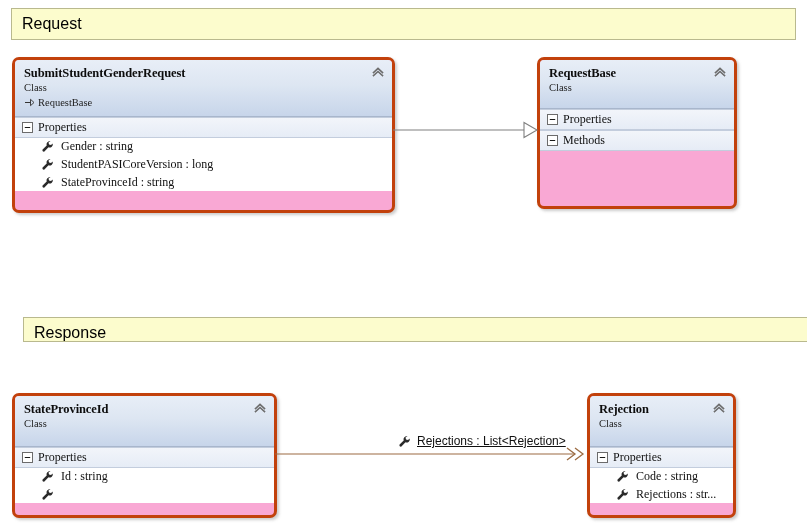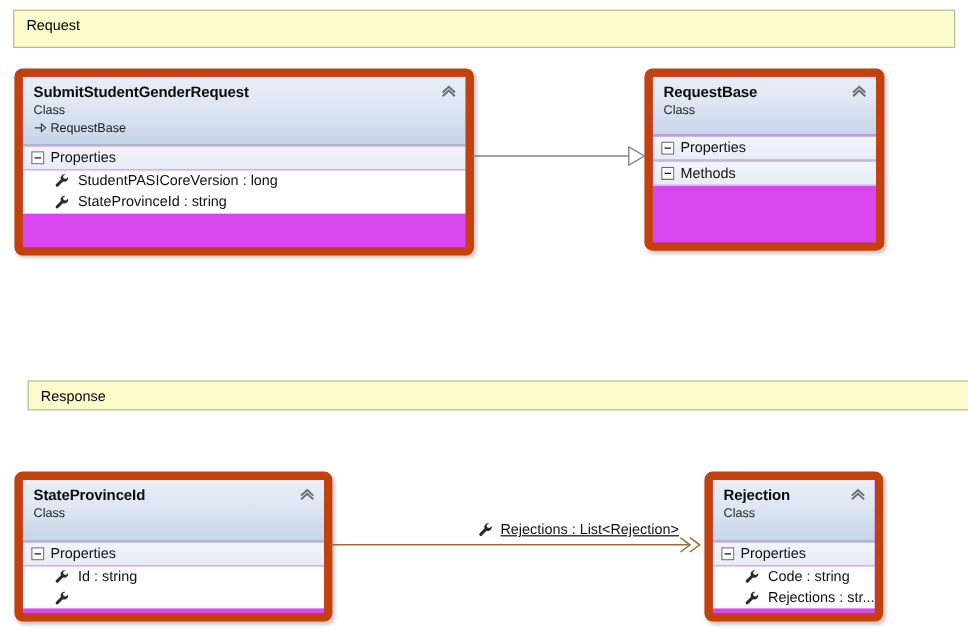--- a/index.html
+++ b/index.html
@@ -22,34 +22,35 @@
   .comment-band {
     position: absolute;
     background: #fcfccd;
     border: 1px solid #b9b98e;
     box-sizing: border-box;
     display: flex;
     align-items: flex-start;
   }
   .comment-band .comment-text {
     padding: 6px 10px;
-    font-size: 12px;
+    font-size: 16px;
     color: #000000;
     line-height: 1.1;
   }
 
   
   .class-box {
     position: absolute;
     box-sizing: border-box;
-    background: #d946ef;
-    border: 7px solid #c2410c;
+    background: #f9a8d4;
+    border: 3px solid #c2410c;
     border-radius: 7px;
     box-shadow: 2px 2px 3px rgba(120,120,120,0.38);
     overflow: hidden;
+    font-family: Liberation Serif, serif;
   }
   .class-header {
     position: relative;
     background: linear-gradient(to bottom, #e8eef7 0%, #dde6f2 45%, #c7d5ea 100%);
     border-bottom: 1px solid #a8b6cc;
     padding: 6px 8px 6px 9px;
     box-sizing: border-box;
   }
   .class-title {
     font-size: 12.5px;
@@ -163,20 +164,28 @@
   <div class="compartment-header">
     <span class="icon icon-expander">
       <svg width="11" height="11" viewBox="0 0 11 11">
         <rect x="0.5" y="0.5" width="10" height="10" fill="#ffffff" stroke="#6b6b6b" stroke-width="1"></rect>
         <path d="M2.8 5.5 H8.2" stroke="#1a1a1a" stroke-width="1.1"></path>
       </svg>
     </span>
     <span class="compartment-label">Properties</span>
   </div>
 
+  <div class="member-row">
+    <span class="icon icon-wrench">
+      <svg width="13" height="13" viewBox="0 0 13 13">
+        <path d="M9.6 1.3 a3.2 3.2 0 0 0 -3.9 4.2 L1.6 9.6 a1.3 1.3 0 0 0 1.8 1.8 l4.1 -4.1 a3.2 3.2 0 0 0 4.2 -3.9 L10 5.1 L8 4.6 L7.5 2.6 Z" fill="#2b2b2b"></path>
+      </svg>
+    </span>
+    <span class="member-label">Gender : string</span>
+  </div>
 
   <div class="member-row">
     <span class="icon icon-wrench">
       <svg width="13" height="13" viewBox="0 0 13 13">
         <path d="M9.6 1.3 a3.2 3.2 0 0 0 -3.9 4.2 L1.6 9.6 a1.3 1.3 0 0 0 1.8 1.8 l4.1 -4.1 a3.2 3.2 0 0 0 4.2 -3.9 L10 5.1 L8 4.6 L7.5 2.6 Z" fill="#2b2b2b"></path>
       </svg>
     </span>
     <span class="member-label">StudentPASICoreVersion : long</span>
   </div>
 

